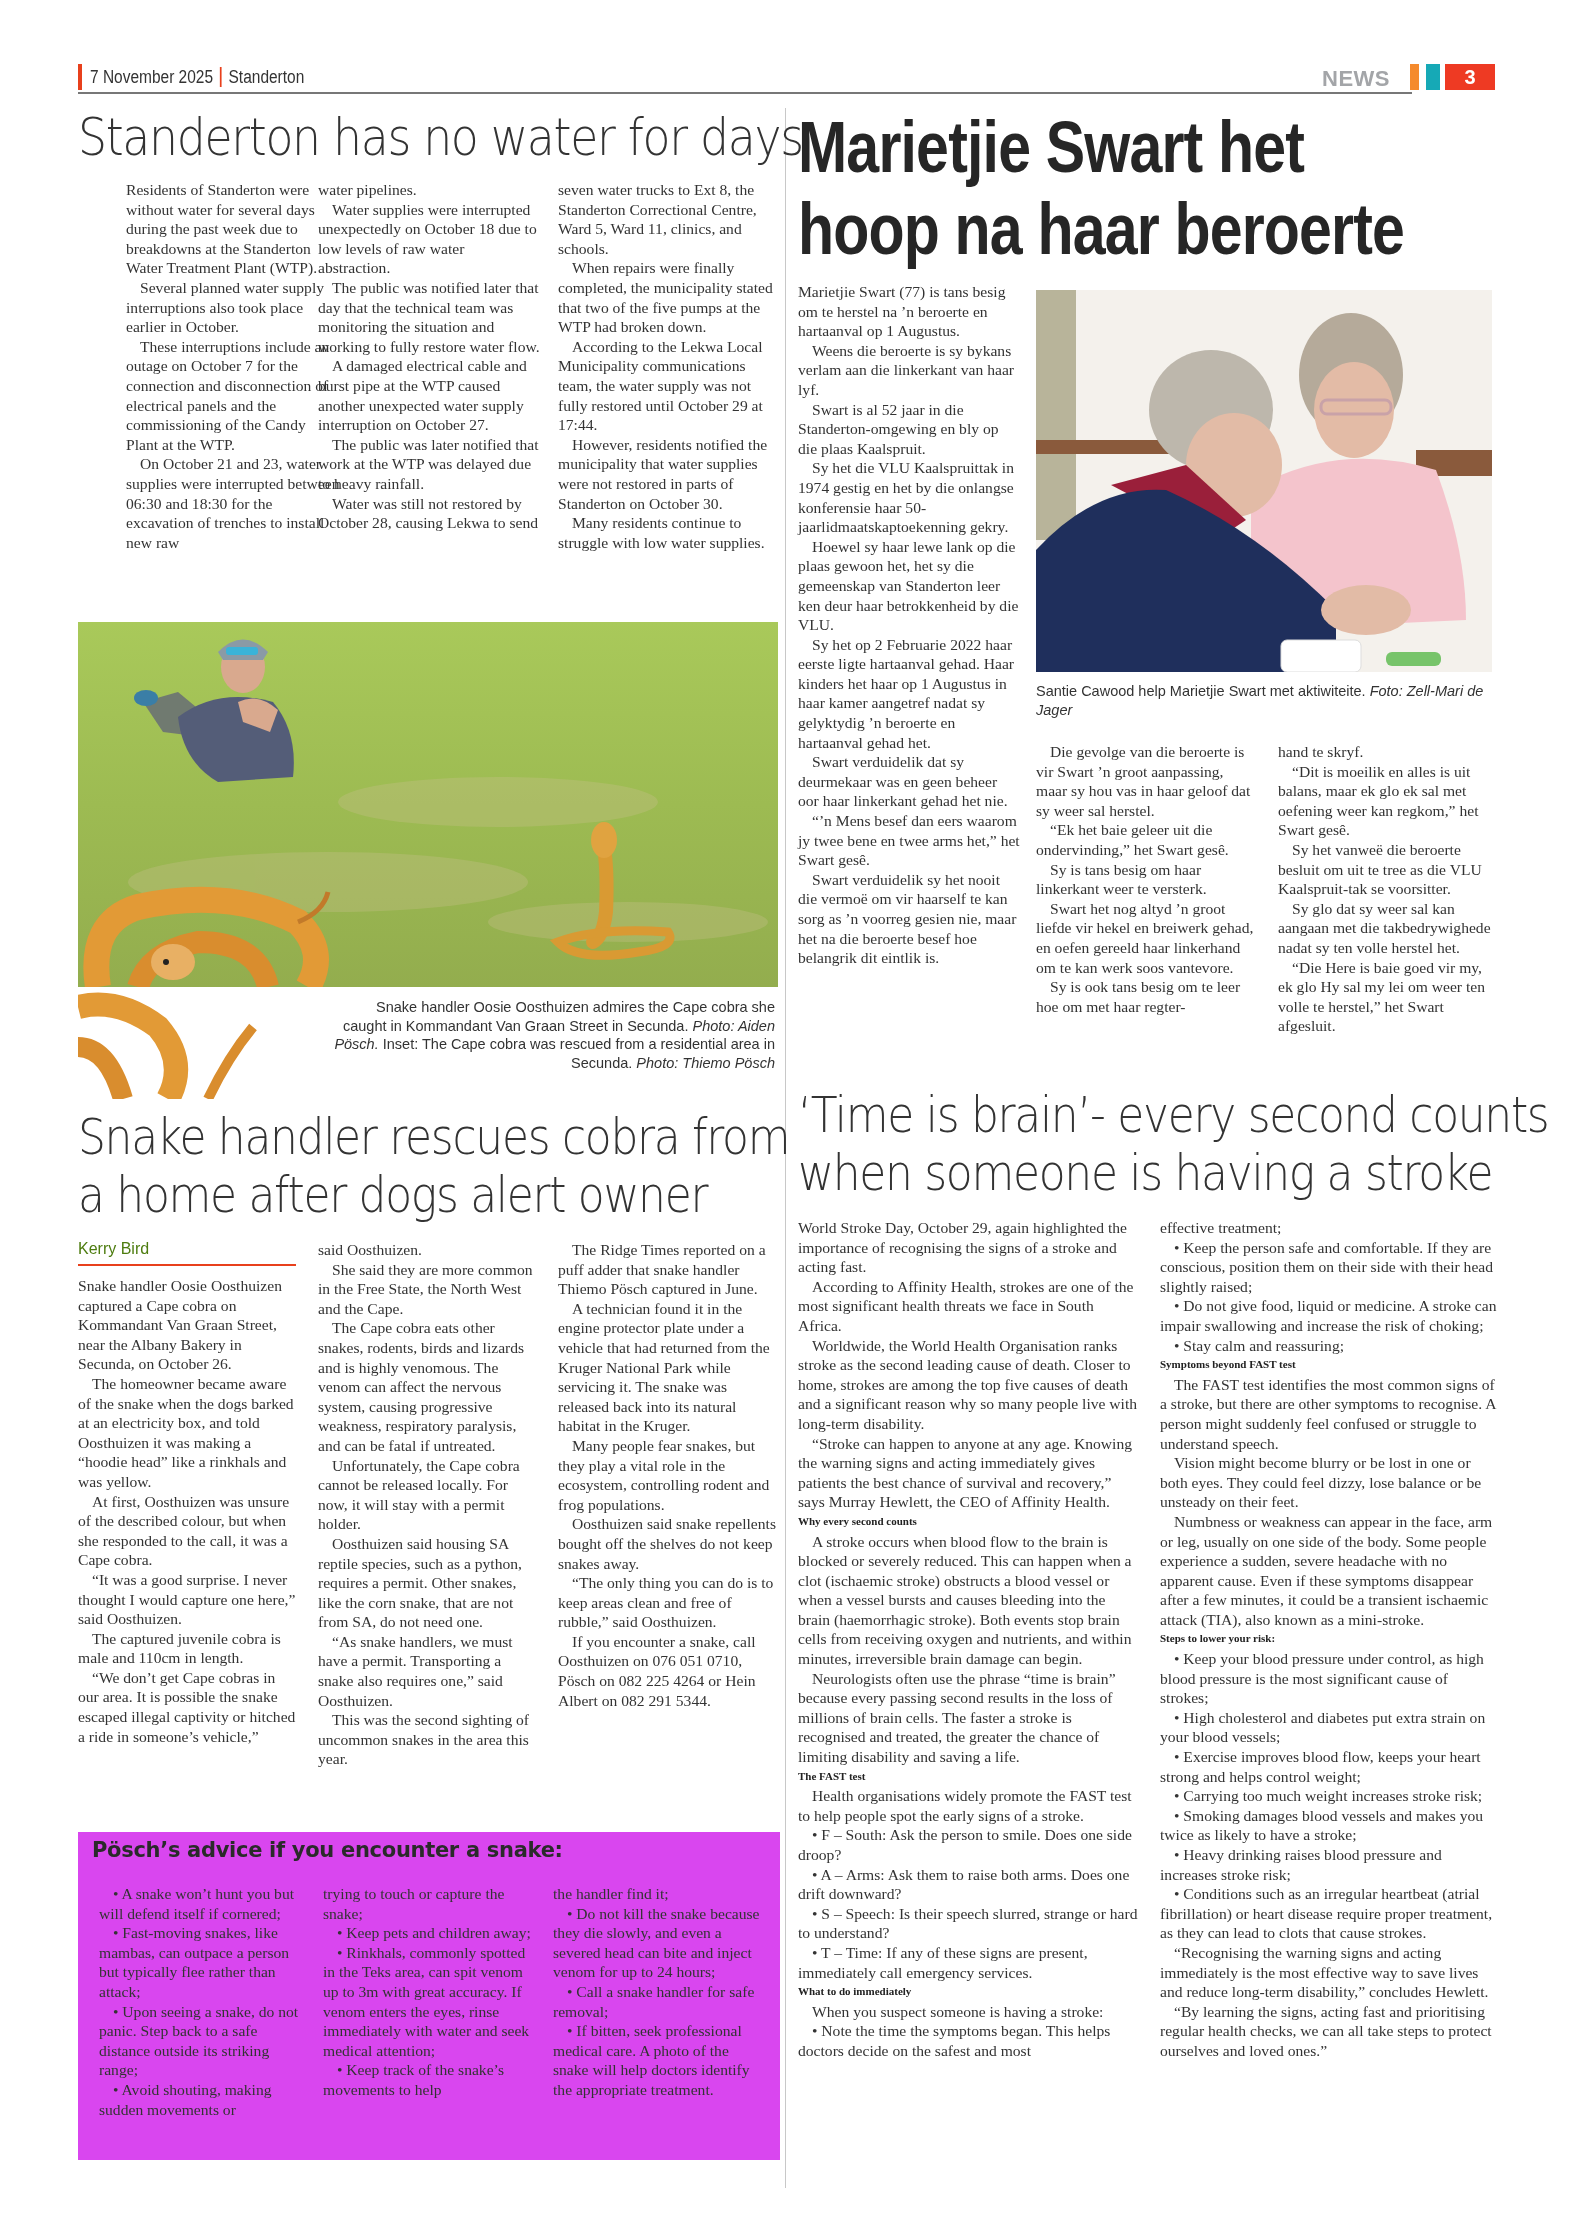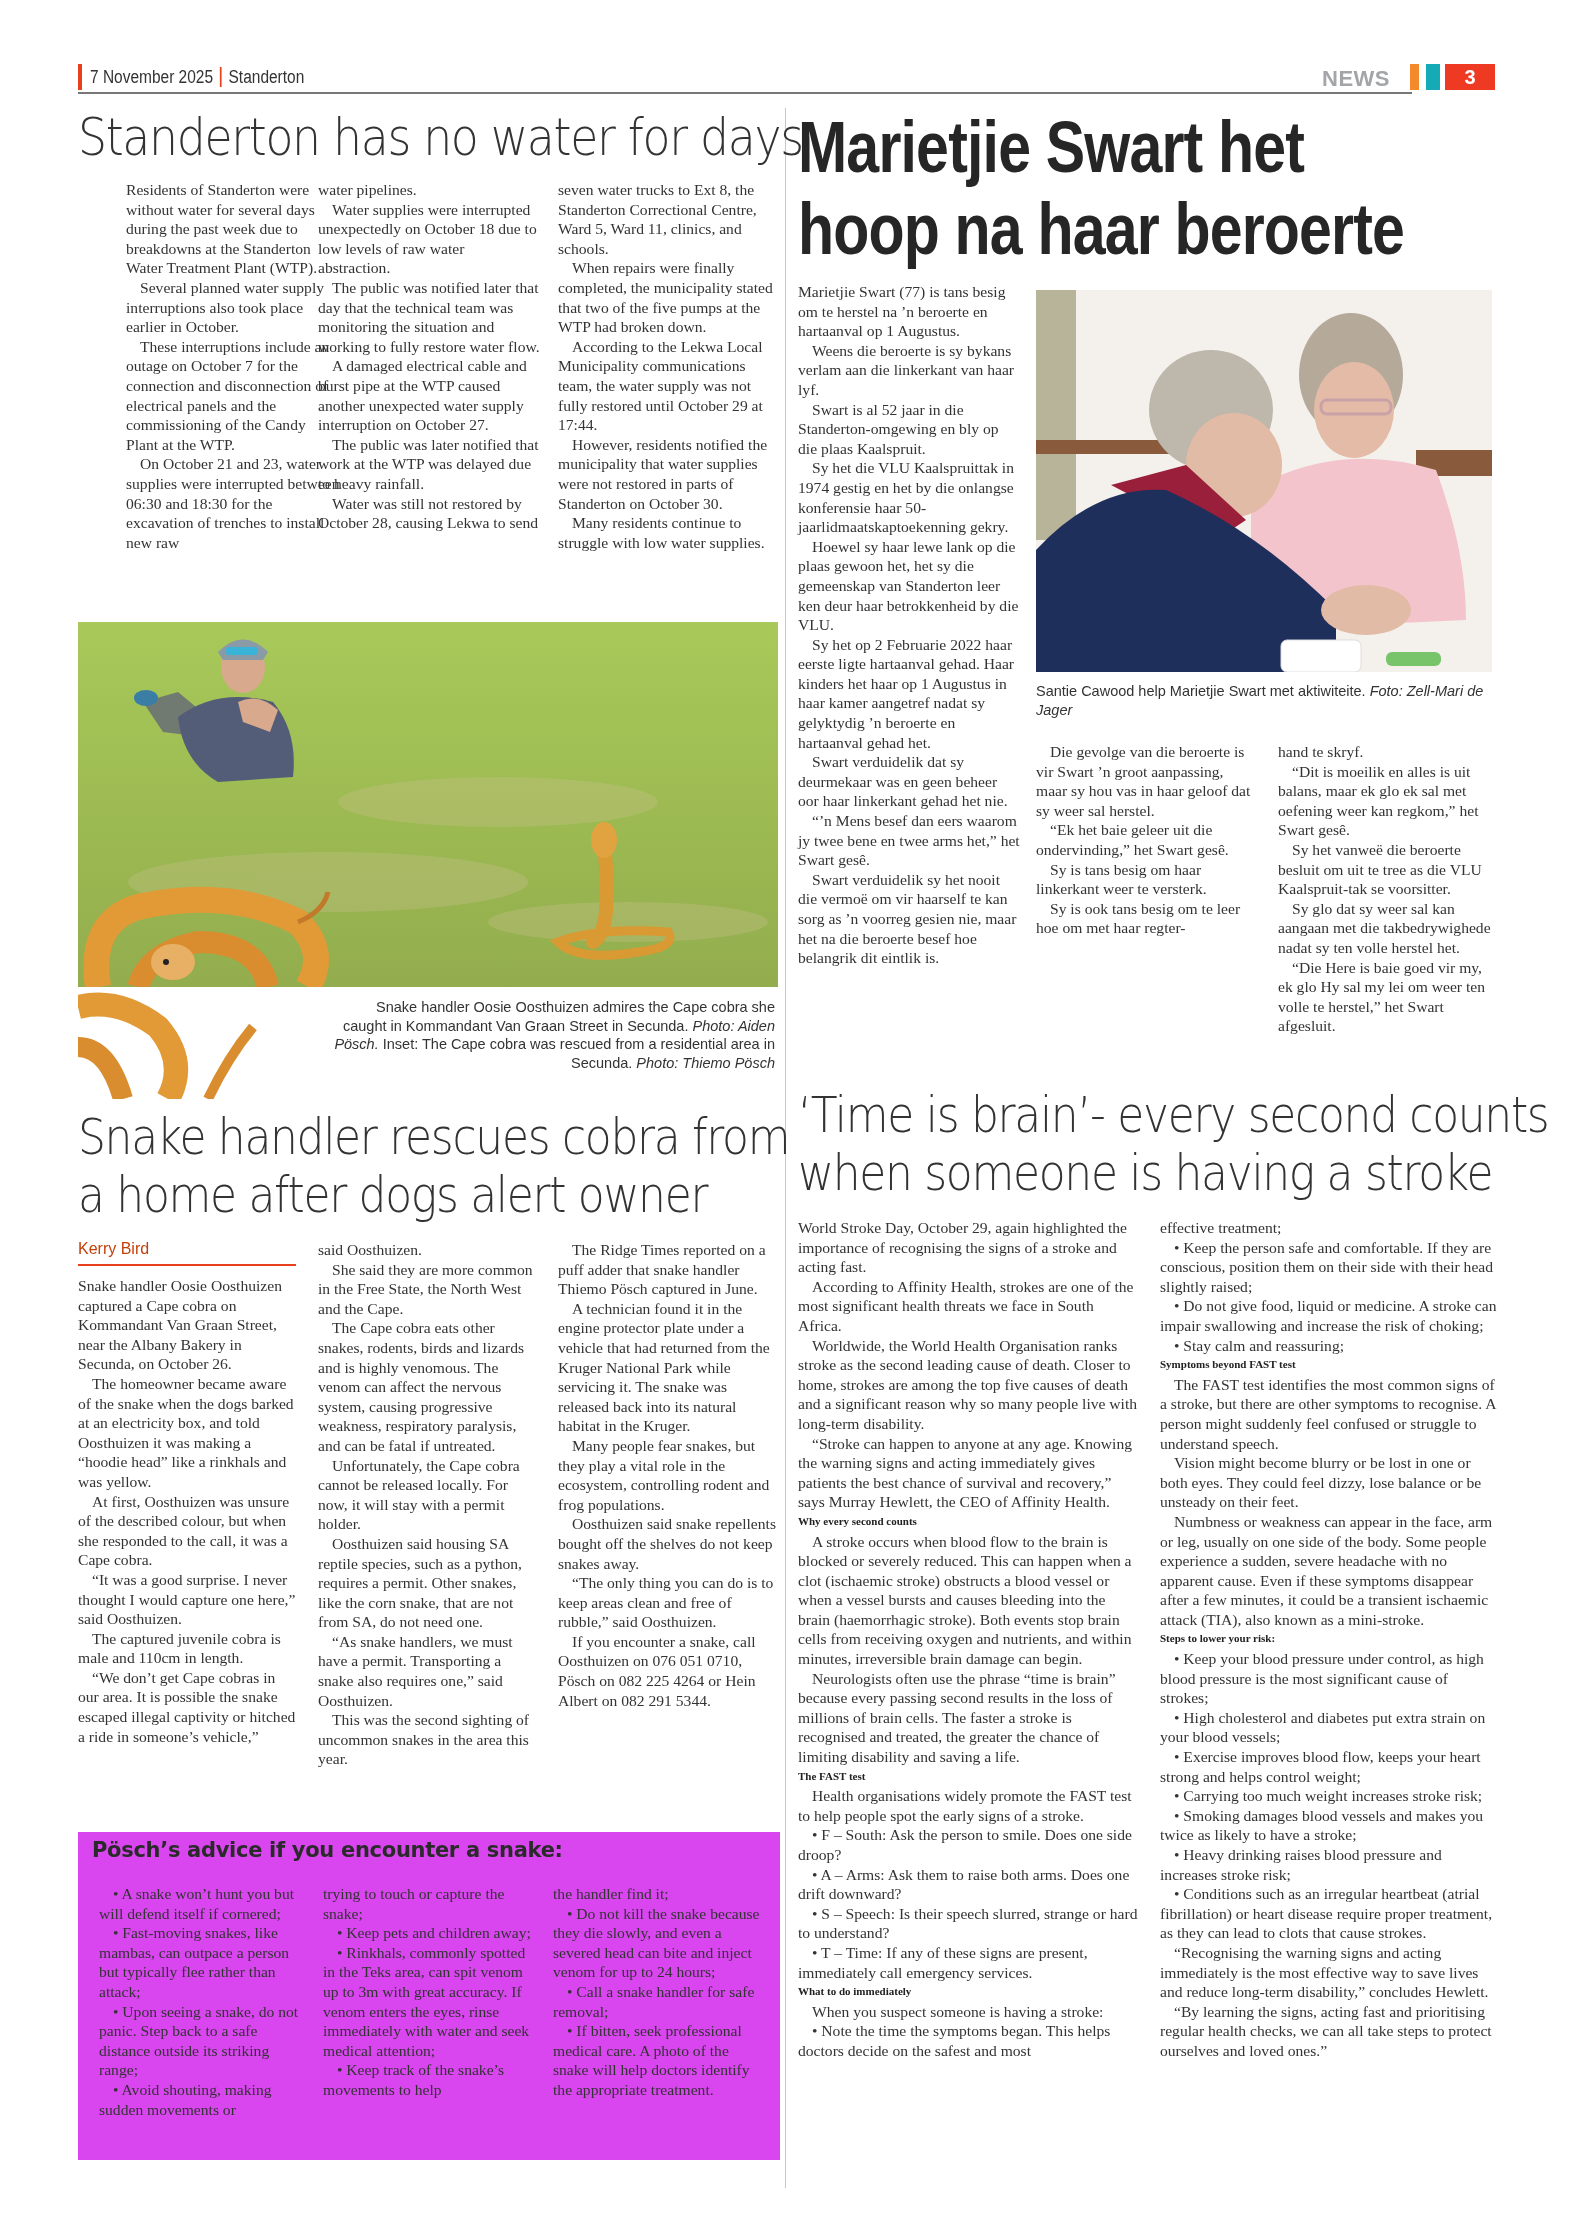--- a/index.html
+++ b/index.html
@@ -28,21 +28,21 @@
   .col p.first { text-indent: 0; }
   .col h4 { font-size: 11px; font-weight: bold; color: #222; line-height: 19.6px; }
 
   .vrule { width: 1px; background: #c8c8c8; }
 
   
   .caption { font-family: "Liberation Sans", sans-serif; font-size: 14.5px; line-height: 18.5px; color: #333; }
   .caption i { font-style: italic; }
 
   
-  .byline { font-family: "Liberation Sans", sans-serif; font-size: 16px; color: #c2410c; }
+  .byline { font-family: "Liberation Sans", sans-serif; font-size: 16px; color: #4d7c0f; }
   .byline-rule { height: 2px; background: #e8401c; }
 
   
   .advice-box { background: #d946ef; }
   .advice-title { font-family: "DejaVu Sans", sans-serif; font-weight: bold; font-size: 21px; color: #2a2a2a; letter-spacing: -0.3px; }
 
   
   .photo { overflow: hidden; }
 </style>
 </head>
@@ -234,20 +234,21 @@
 </div>
 <div class="abs caption" style="left:1036px; top:682px; width:456px;">
   <span>Santie Cawood help Marietjie Swart met aktiwiteite.</span>
   <i>Foto: Zell-Mari de Jager</i>
 </div>
 
 <div class="abs col" id="swart-col-1" style="left:1036px; top:742px; width:222px;">
     <p class="">Die gevolge van die beroerte is vir Swart ’n groot aanpassing, maar sy hou vas in haar geloof dat sy weer sal herstel.</p>
     <p>“Ek het baie geleer uit die ondervinding,” het Swart gesê.</p>
     <p>Sy is tans besig om haar linkerkant weer te versterk.</p>
+    <p>Swart het nog altyd ’n groot liefde vir hekel en breiwerk gehad, en oefen gereeld haar linkerhand om te kan werk soos vantevore.</p>
     <p>Sy is ook tans besig om te leer hoe om met haar regter-</p>
   </div>
 <div class="abs col" id="swart-col-2" style="left:1278px; top:742px; width:222px;">
     <p class="first">hand te skryf.</p>
     <p>“Dit is moeilik en alles is uit balans, maar ek glo ek sal met oefening weer kan regkom,” het Swart gesê.</p>
     <p>Sy het vanweë die beroerte besluit om uit te tree as die VLU Kaalspruit-tak se voorsitter.</p>
     <p>Sy glo dat sy weer sal kan aangaan met die takbedrywighede nadat sy ten volle herstel het.</p>
     <p>“Die Here is baie goed vir my, ek glo Hy sal my lei om weer ten volle te herstel,” het Swart afgesluit.</p>
   </div>
 

